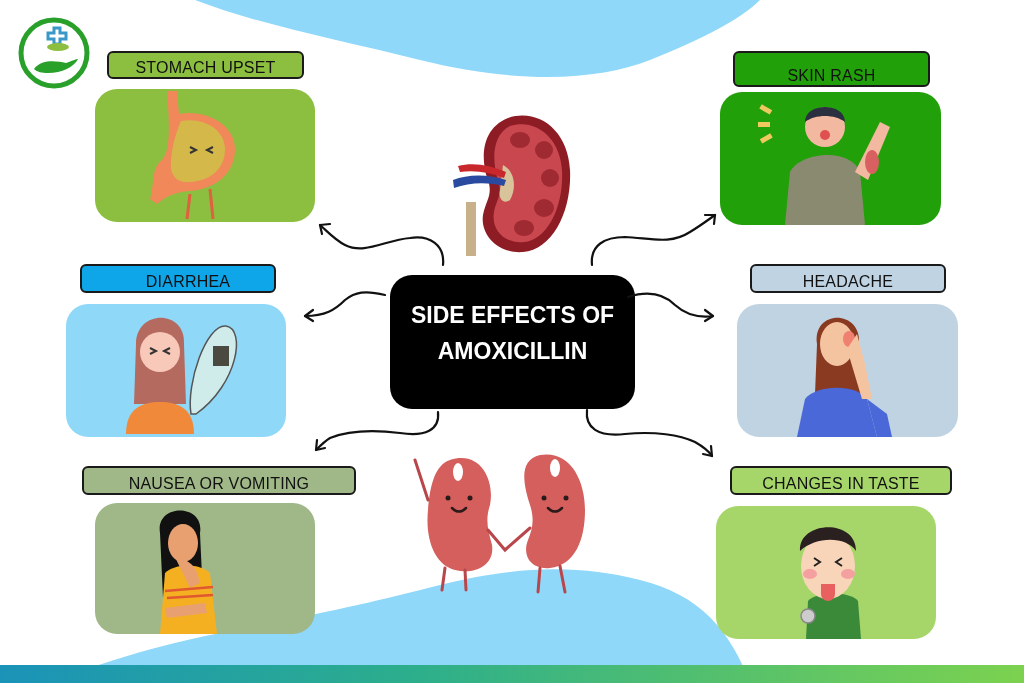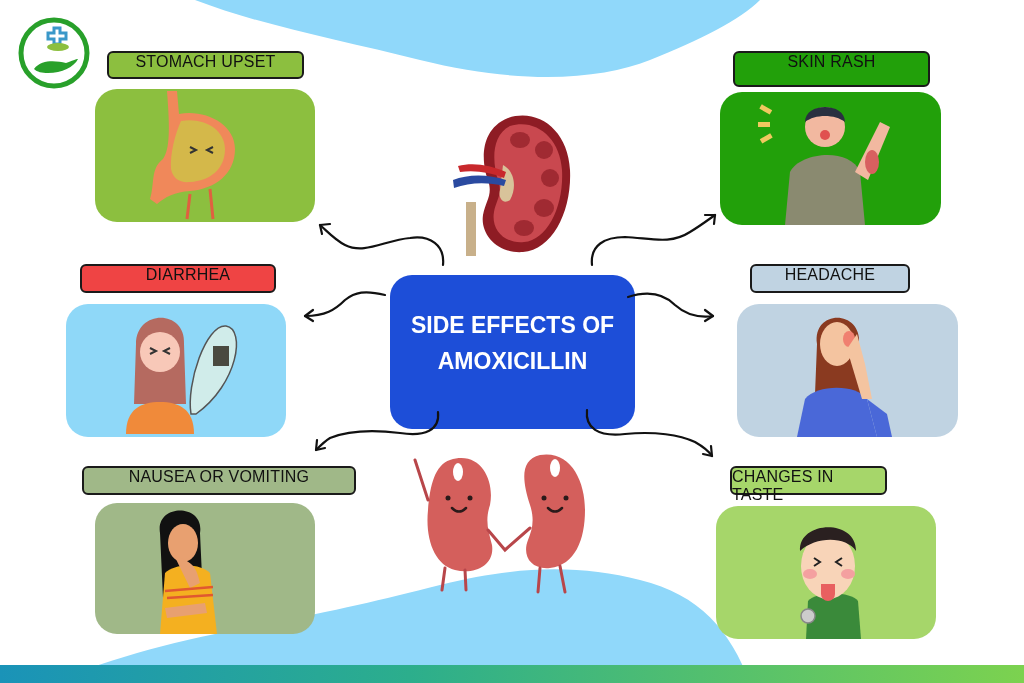--- a/index.html
+++ b/index.html
@@ -1,20 +1,20 @@
 <!DOCTYPE html>
 <html><head>
 <meta charset="utf-8">
 <style>
   html, body { margin:0; padding:0; }
   body { width:1024px; height:683px; position:relative; overflow:hidden; background:#ffffff; font-family:"Liberation Sans", sans-serif; }
   .abs { position:absolute; }
-  .label { position:absolute; border:2px solid #1a1a1a; border-radius:6px; box-sizing:border-box; display:flex; align-items:flex-start; justify-content:center; font-size:16px; color:#111; letter-spacing:0.2px; }
+  .label { position:absolute; border:2px solid #1a1a1a; border-radius:6px; box-sizing:border-box; display:flex; align-items:flex-end; justify-content:center; font-size:16px; color:#111; letter-spacing:0.2px; }
   .panel { position:absolute; border-radius:22px; overflow:hidden; }
-  .center-box { position:absolute; left:390px; top:275px; width:245px; height:154px; border-radius:22px; background:#1d4ed8; display:flex; flex-direction:column; align-items:center; justify-content:center; color:#fff; font-weight:bold; font-size:23px; line-height:36px; padding-bottom:18px; box-sizing:border-box; }
+  .center-box { position:absolute; left:390px; top:275px; width:245px; height:134px; border-radius:22px; background:#000000; display:flex; flex-direction:column; align-items:center; justify-content:center; color:#fff; font-weight:bold; font-size:23px; line-height:36px; padding-bottom:18px; box-sizing:border-box; }
   svg { display:block; }
 </style>
 </head>
 <body>
 
 <svg class="abs" style="left:0;top:0" width="1024" height="683">
   <path d="M195,0 C260,25 340,40 420,60 C520,85 600,80 650,60 C700,40 740,20 760,0 Z" fill="#90d8fa"></path>
   <path d="M50,683 C120,655 180,640 260,625 C340,610 380,600 440,585 C520,565 580,565 640,580 C700,595 730,630 750,683 Z" fill="#90d8fa"></path>
 </svg>
 
@@ -124,38 +124,38 @@
     <path d="M135,80 L160,30 L170,35 L148,88 Z" fill="#f2b8a0"></path>
     <ellipse cx="152" cy="70" rx="7" ry="12" fill="#d86060"></ellipse>
     <g fill="#f0c860">
         <rect x="38" y="30" width="12" height="5"></rect>
         <rect x="40" y="15" width="12" height="5" transform="rotate(30 46 17)"></rect>
         <rect x="40" y="44" width="12" height="5" transform="rotate(-30 46 46)"></rect>
       </g>
   </svg>
 </div>
 
-<div class="label" style="left:80px;top:264px;width:196px;height:29px;background:#ef4444;padding-left:20px;">
+<div class="label" style="left:80px;top:264px;width:196px;height:29px;background:#0ea5e9;padding-left:20px;">
   <span>DIARRHEA</span>
 </div>
 <div class="panel" style="left:66px;top:304px;width:220px;height:133px;background:#8fd8f8;">
   <svg width="220" height="133" viewBox="0 0 220 133">
     <path d="M70,40 C70,5 120,5 118,40 L120,100 L68,100 Z" fill="#b56a60"></path>
     <circle cx="94" cy="48" r="20" fill="#f8c8b8"></circle>
     <path d="M60,130 C60,105 75,98 94,98 C113,98 128,105 128,130 Z" fill="#f08a3a"></path>
     <path d="M125,110 C120,80 140,20 160,22 C180,25 172,80 130,110 Z" fill="#d0ecea" stroke="#555" stroke-width="1.5"></path>
     <rect x="147" y="42" width="16" height="20" fill="#4a4a40"></rect>
     <g stroke="#333" stroke-width="2" fill="none">
         <path d="M84,44 l6,3 l-6,3"></path>
         <path d="M104,44 l-6,3 l6,3"></path>
       </g>
   </svg>
 </div>
 
-<div class="label" style="left:750px;top:264px;width:160px;height:29px;background:#c0d3e2;">
+<div class="label" style="left:750px;top:264px;width:196px;height:29px;background:#c0d3e2;">
   <span>HEADACHE</span>
 </div>
 <div class="panel" style="left:737px;top:304px;width:221px;height:133px;background:#c0d3e2;">
   <svg width="221" height="133" viewBox="0 0 221 133">
     <path d="M80,40 C75,5 125,5 122,40 L124,90 L78,90 Z" fill="#8a3a20"></path>
     <ellipse cx="100" cy="40" rx="17" ry="22" fill="#f4c4a0"></ellipse>
     <ellipse cx="112" cy="35" rx="6" ry="8" fill="#f08070"></ellipse>
     <path d="M60,133 L68,95 C80,80 120,80 130,95 L140,133 Z" fill="#4a68d8"></path>
     <path d="M130,95 L150,110 L155,133 L140,133 Z" fill="#4a68d8"></path>
     <path d="M110,45 L120,30 L128,60 L135,95 L125,95 Z" fill="#f4c4a0"></path>
@@ -171,21 +171,21 @@
     <ellipse cx="88" cy="40" rx="15" ry="19" fill="#e8a070"></ellipse>
     <path d="M65,131 L70,70 C80,60 105,60 115,70 L122,131 Z" fill="#f4b020"></path>
     <path d="M78,50 C90,60 100,55 105,80 L95,85 Z" fill="#e8a070"></path>
     <path d="M70,105 L110,100 L112,110 L72,115 Z" fill="#e8a070"></path>
     <g stroke="#e05830" stroke-width="2.5">
         <path d="M70,88 L118,84 M72,95 L118,92"></path>
       </g>
   </svg>
 </div>
 
-<div class="label" style="left:730px;top:466px;width:157px;height:29px;background:#a6d66a;">
+<div class="label" style="left:730px;top:466px;width:222px;height:29px;background:#a6d66a;">
   <span>CHANGES IN TASTE</span>
 </div>
 <div class="panel" style="left:716px;top:506px;width:220px;height:133px;background:#a6d66a;">
   <svg width="220" height="133" viewBox="0 0 220 133">
     <path d="M90,133 L92,95 C100,85 135,85 142,95 L145,133 Z" fill="#3a8a3a"></path>
     <ellipse cx="112" cy="60" rx="27" ry="33" fill="#f8d4b8"></ellipse>
     <path d="M84,45 C82,15 140,12 140,45 C130,30 100,30 84,45 Z" fill="#2a2020"></path>
     <ellipse cx="94" cy="68" rx="7" ry="5" fill="#f4a0a0"></ellipse>
     <ellipse cx="132" cy="68" rx="7" ry="5" fill="#f4a0a0"></ellipse>
     <g stroke="#222" stroke-width="2" fill="none">

